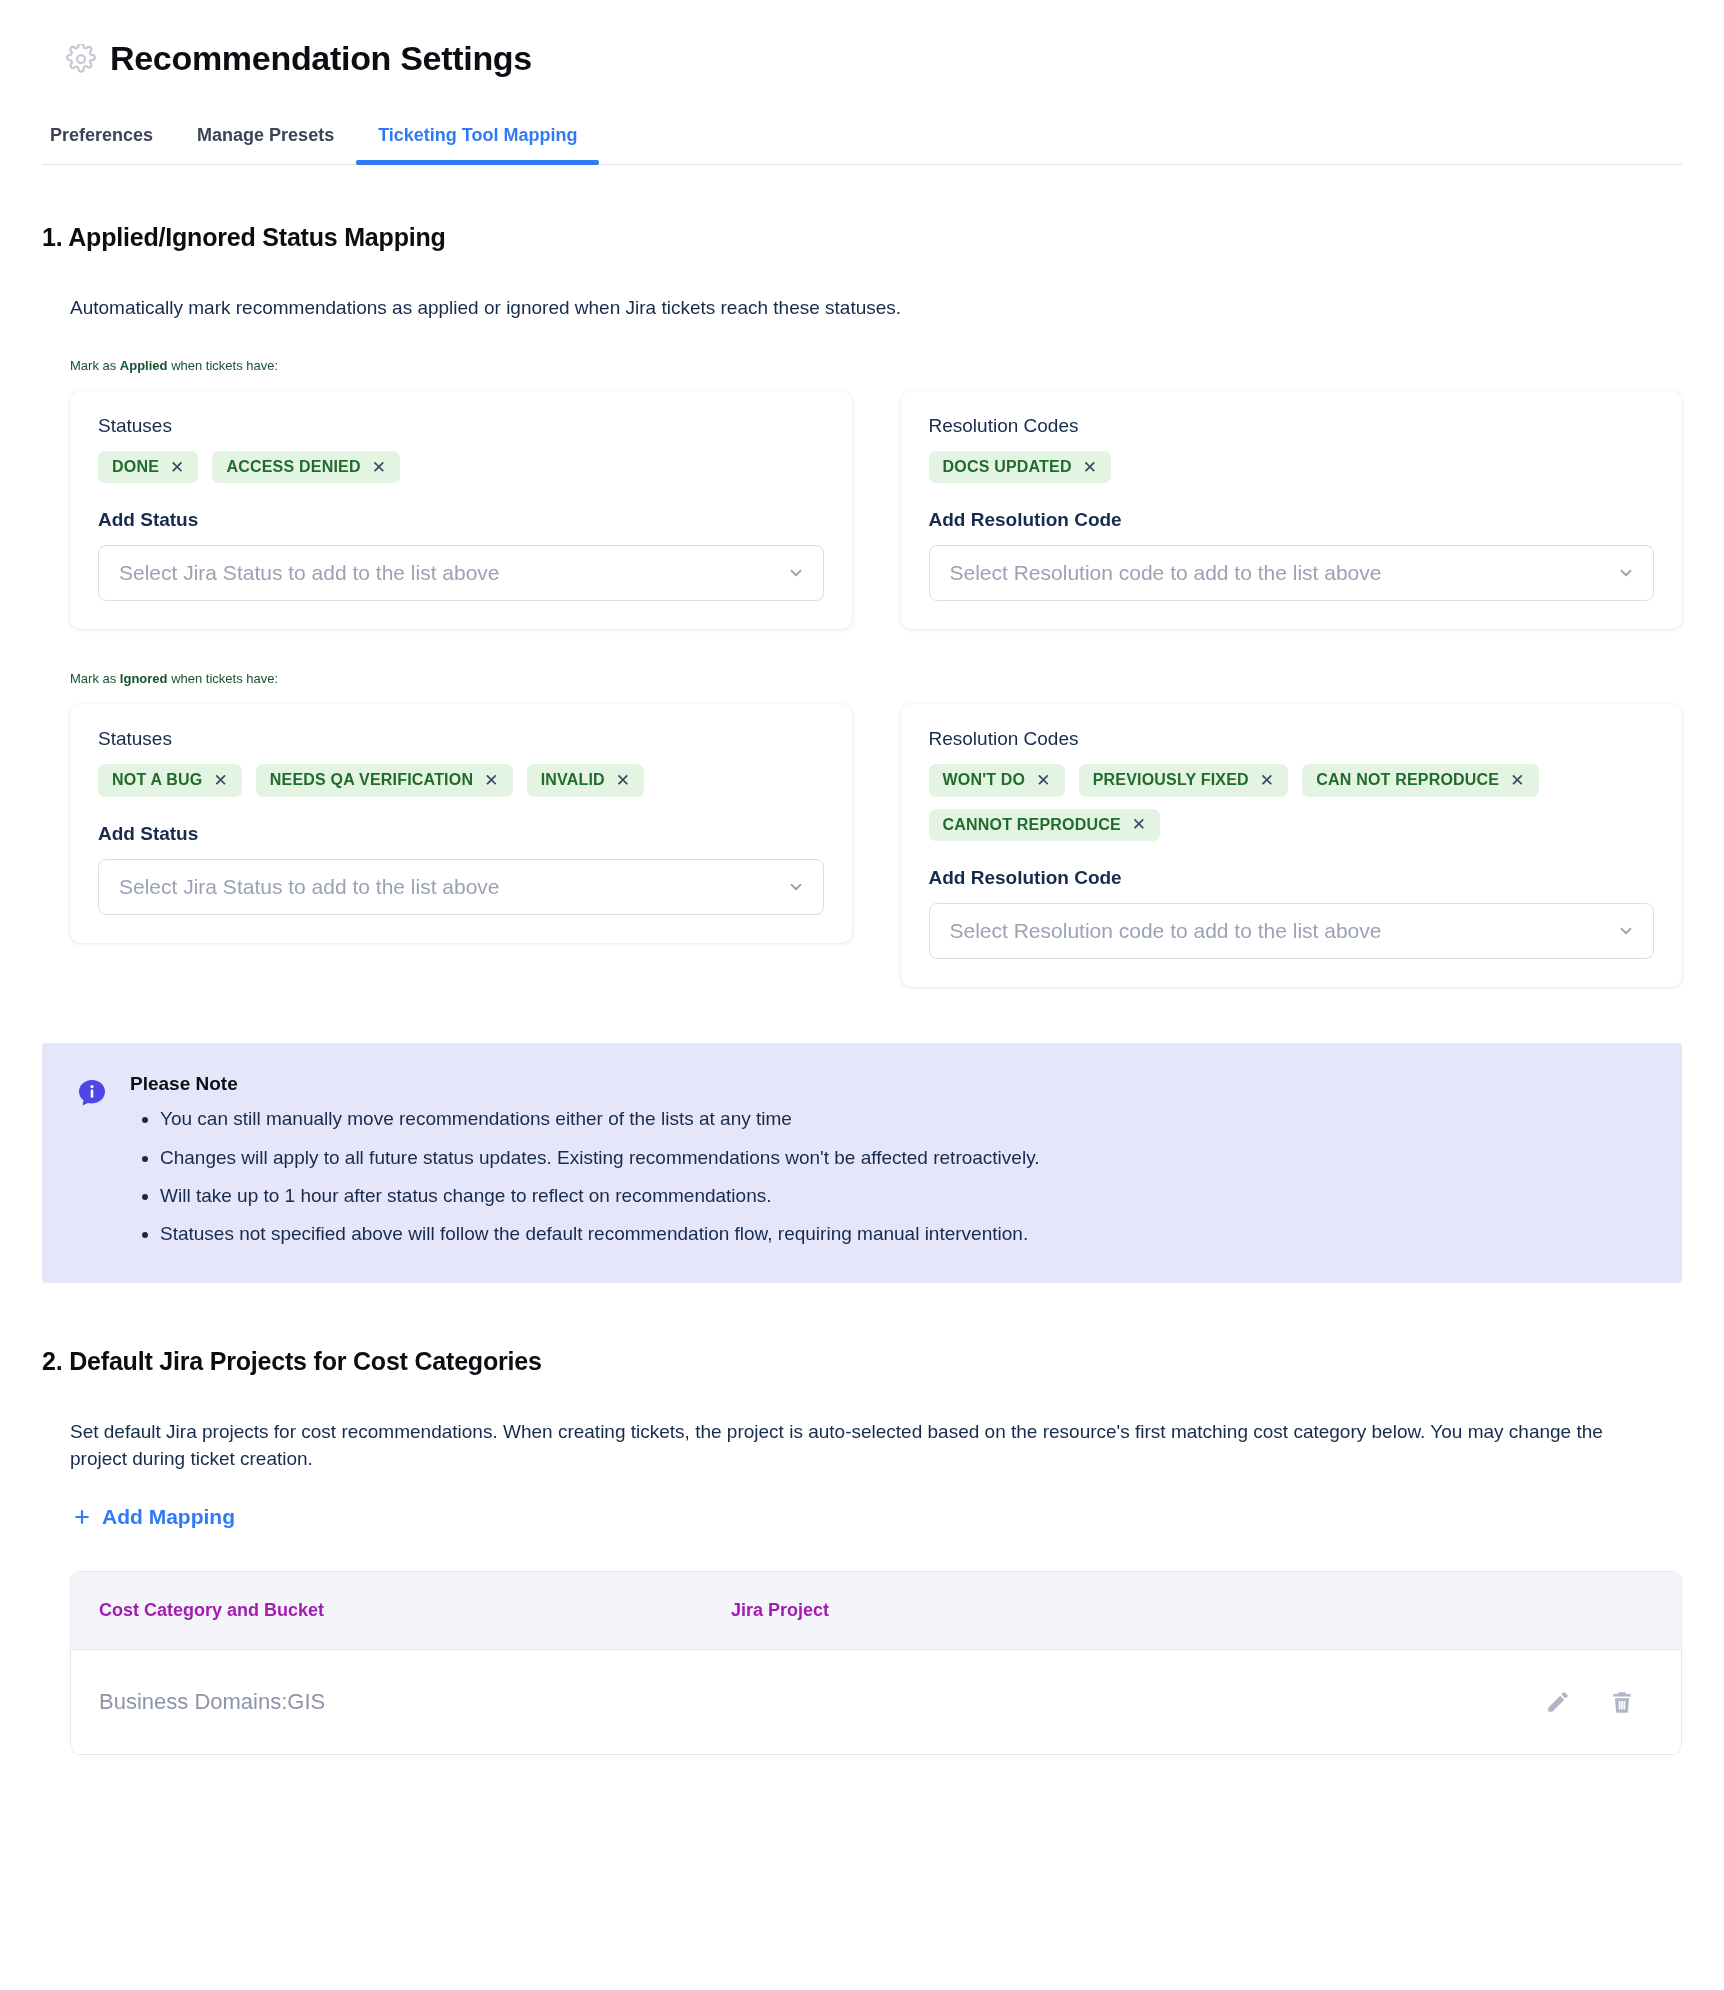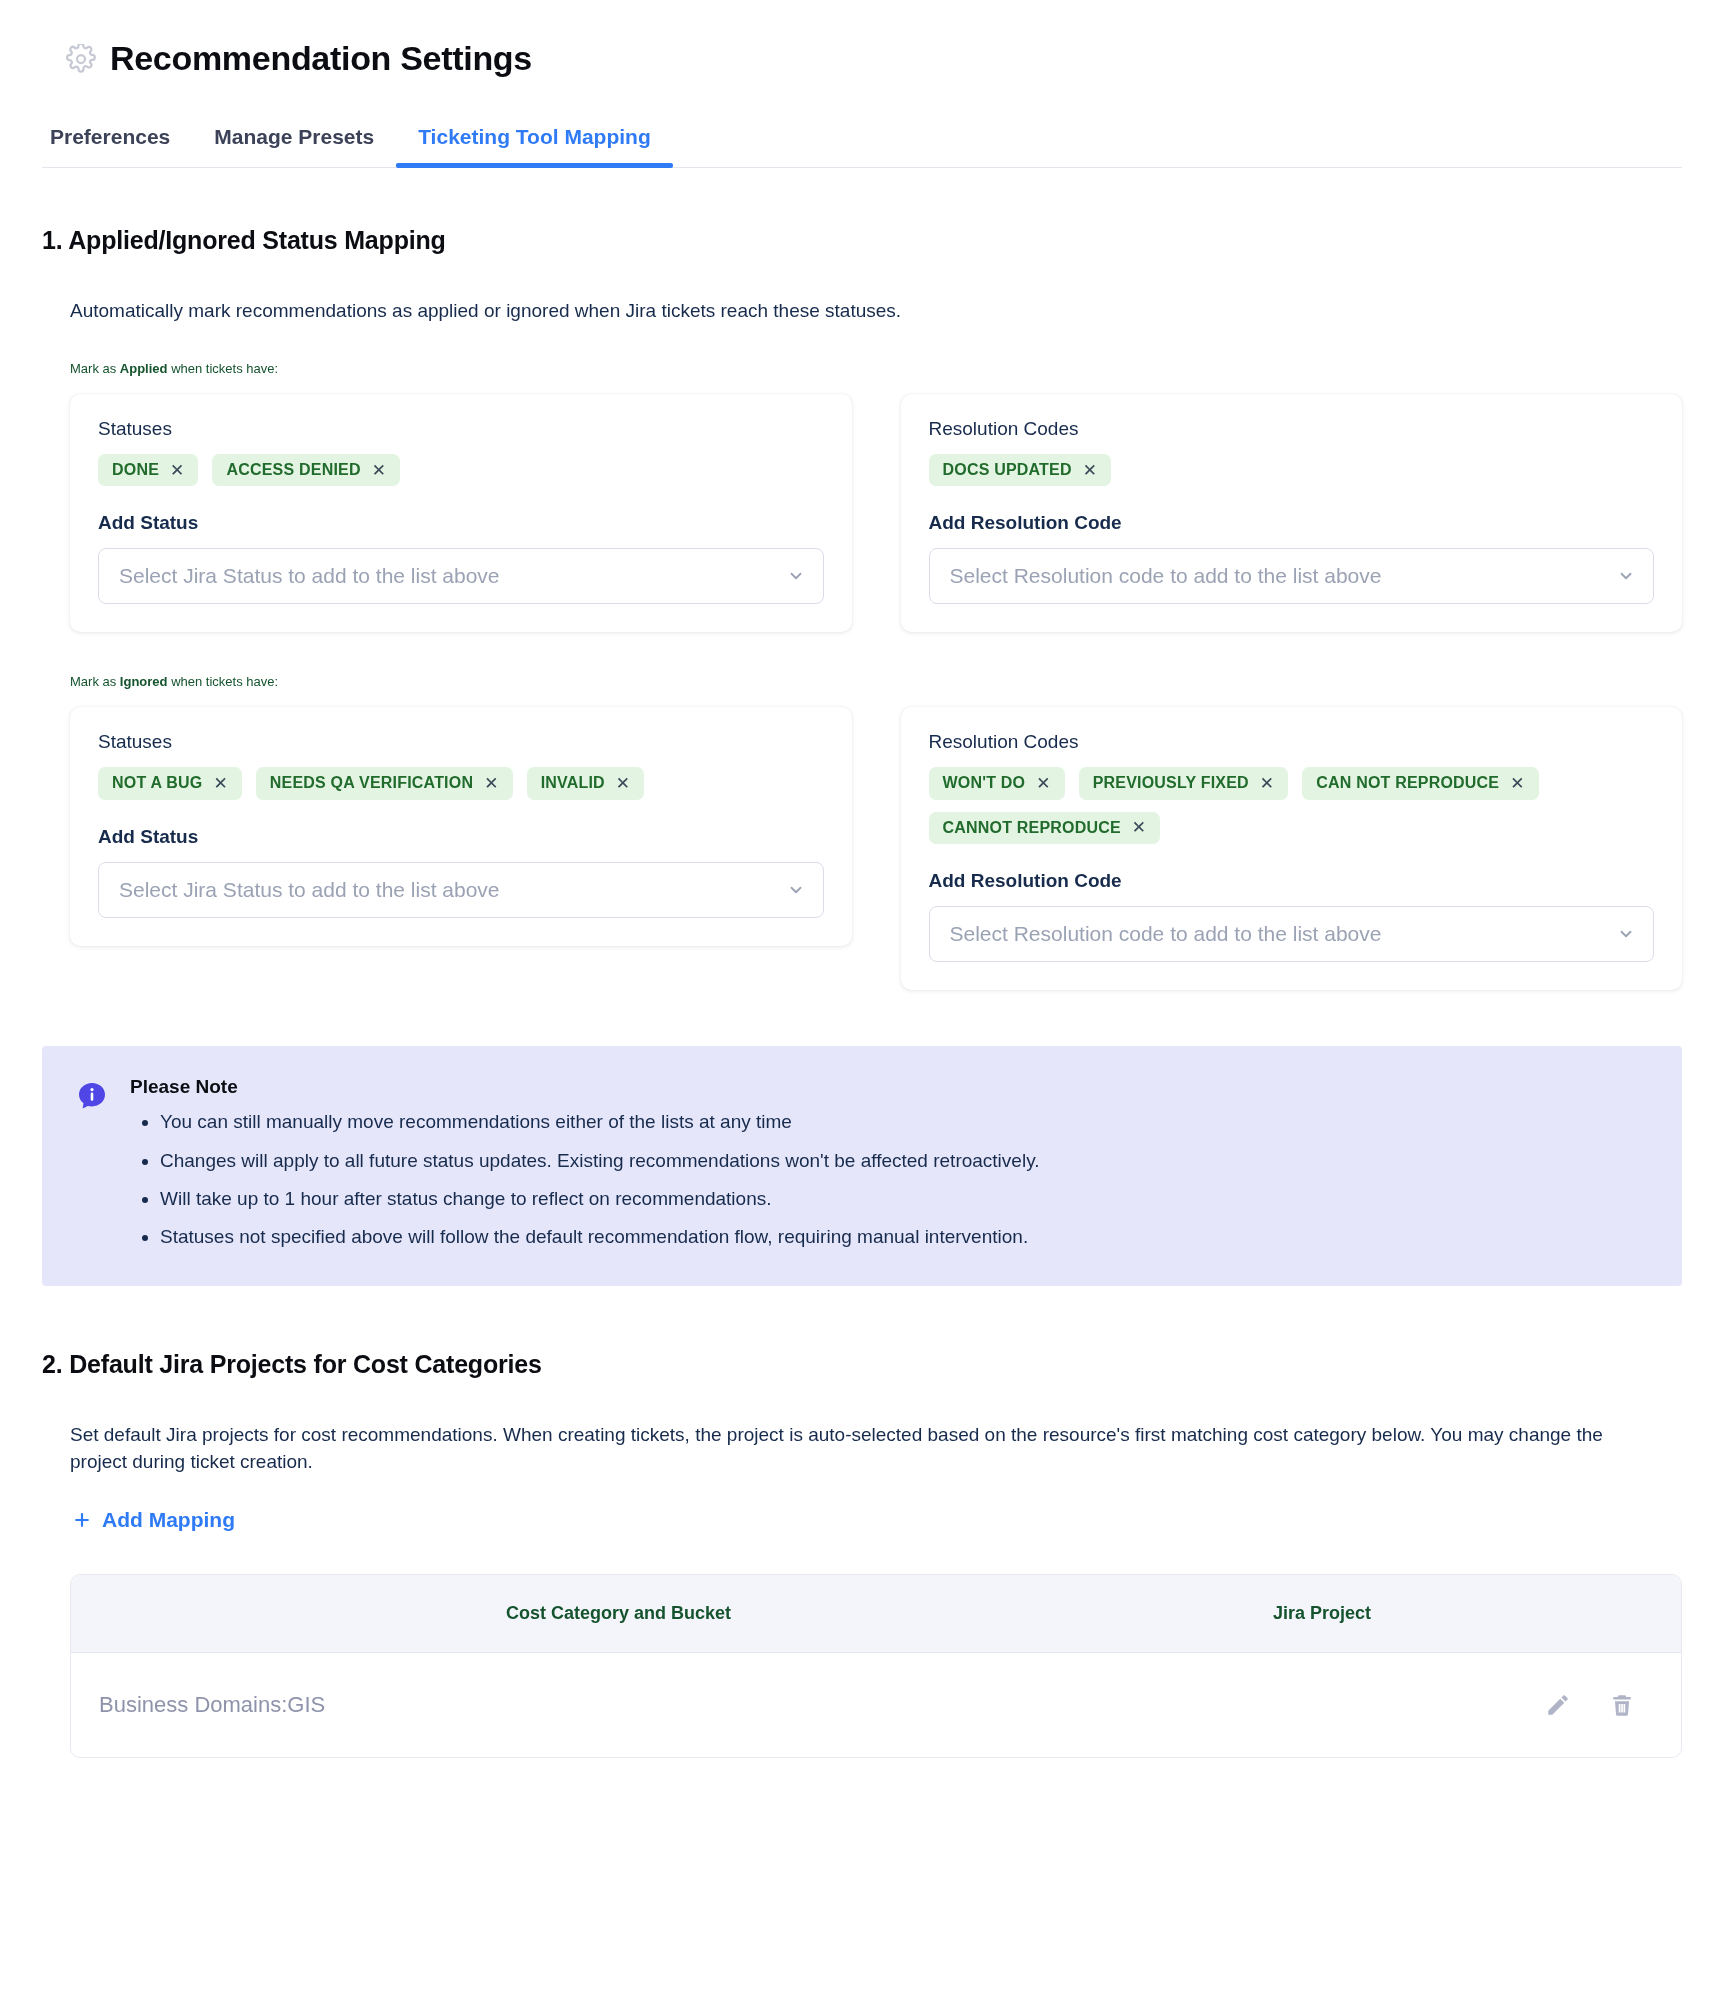--- a/index.html
+++ b/index.html
@@ -34,21 +34,21 @@
 
   
   .tabs {
     margin: 38px 42px 0 42px;
     border-bottom: 1px solid #e3e4ec;
     display: flex;
     align-items: flex-end;
     gap: 0;
   }
   .tab {
-    font-size: 21px;
+    font-size: 18px;
     font-weight: 600;
     color: #3c4257;
     padding: 10px 22px 18px 22px;
     cursor: pointer;
     position: relative;
     white-space: nowrap;
     background: none;
     border: none;
     font-family: inherit;
   }
@@ -210,22 +210,21 @@
   .t-head {
     background: #f4f5fa;
     display: flex;
     align-items: center;
     height: 78px;
     border-bottom: 1px solid #e6e7f0;
   }
   .t-head .th {
     font-size: 18px;
     font-weight: 700;
-    color: #14532d;
-    text-align: right;
+    color: #a21caf;
   }
   .t-row {
     display: flex;
     align-items: center;
     height: 104px;
     background: #fff;
   }
   .t-row .td {
     font-size: 22px;
     color: #8e93ab;

